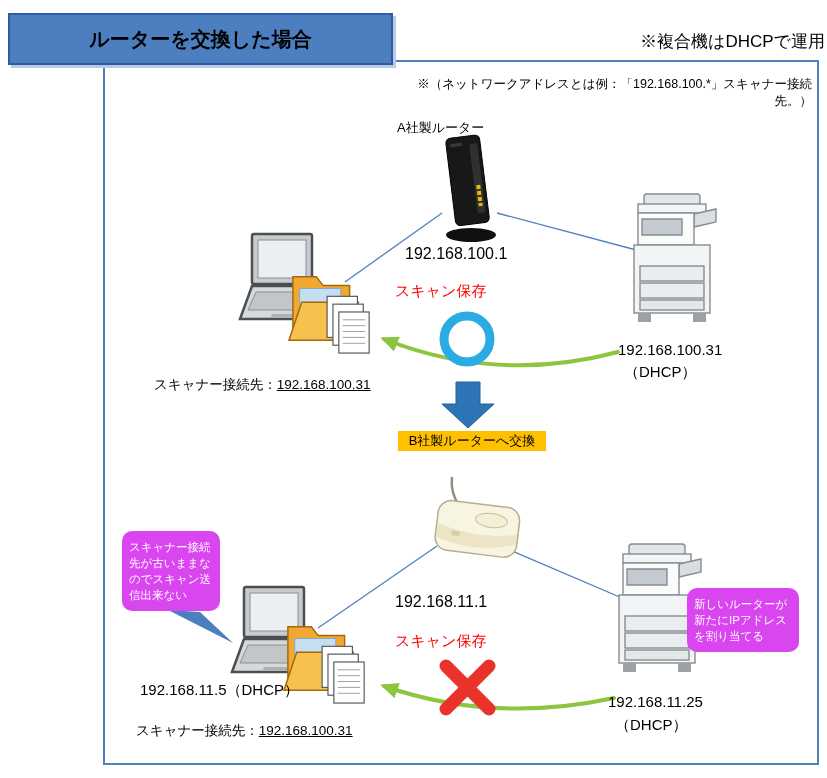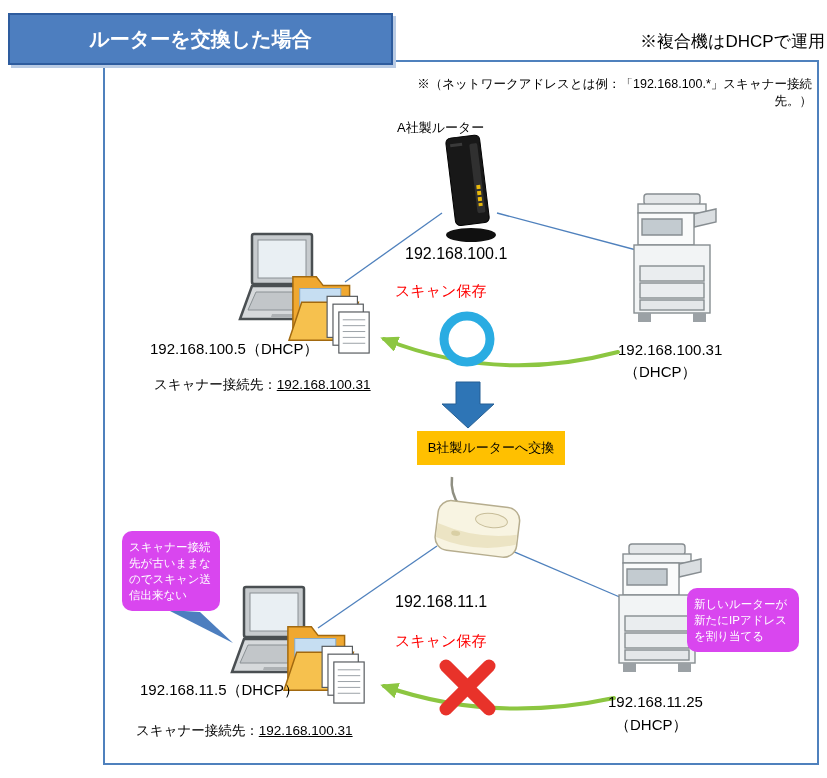--- a/index.html
+++ b/index.html
@@ -6,37 +6,37 @@
   .canvas{position:relative;width:827px;height:778px;background:#ffffff;overflow:hidden;
           font-family:"Liberation Sans", sans-serif;color:#000;}
   .abs{position:absolute;}
   .z2{z-index:2;}
   .connector-layer{position:absolute;left:0;top:0;z-index:1;}
   .main-box{position:absolute;left:103px;top:60px;width:712px;height:701px;
             border:2px solid #4F81BD;background:transparent;z-index:0;}
   .title-box{position:absolute;left:8px;top:13px;width:381px;height:48px;
              background:#4D7EBF;border:2px solid #2E5C9E;box-shadow:3px 3px 0 #b9cbe4;
              display:flex;align-items:center;justify-content:center;
-             color:#ffffff;font-size:20px;font-weight:bold;z-index:3;}
+             color:#000000;font-size:20px;font-weight:bold;z-index:3;}
   .top-note{left:640px;top:30px;font-size:17px;}
   .network-note{left:412px;top:76px;width:400px;text-align:right;font-size:12.5px;}
   .center140{width:150px;}
   .router-a-label{left:397px;top:119px;font-size:13px;}
   .router-a-icon{left:430px;top:132px;width:82px;height:112px;}
   .router-a-ip{left:405px;top:245px;font-size:16px;}
   .scan-before{left:395px;top:282px;font-size:15px;color:#FF0000;}
   .laptop-before{left:230px;top:231px;width:100px;height:98px;}
   .folder-before{left:288px;top:254px;width:88px;height:114px;}
   .pc-ip-before{left:150px;top:340px;font-size:15px;}
   .dest-before{left:154px;top:376px;font-size:13.5px;}
   .mfp-before{left:620px;top:190px;width:105px;height:145px;}
   .mfp-ip-before{left:618px;top:341px;font-size:15px;}
   .mfp-dhcp-before{left:624px;top:363px;font-size:15px;}
-  .replace-box{left:398px;top:431px;width:148px;height:34px;background:#FFC000;
-               display:flex;align-items:center;justify-content:center;font-size:13px;margin-left:19px;}
+  .replace-box{left:398px;top:431px;width:148px;height:20px;background:#FFC000;
+               display:flex;align-items:center;justify-content:center;font-size:13px;}
   .router-b-icon{left:428px;top:474px;width:100px;height:95px;}
   .router-b-ip{left:395px;top:593px;font-size:16px;}
   .scan-after{left:395px;top:632px;font-size:15px;color:#FF0000;}
   .laptop-after{left:222px;top:584px;width:100px;height:98px;}
   .folder-after{left:283px;top:604px;width:88px;height:114px;}
   .pc-ip-after{left:140px;top:681px;font-size:15px;}
   .dest-after{left:136px;top:722px;font-size:13.5px;}
   .mfp-after{left:605px;top:540px;width:105px;height:145px;}
   .mfp-ip-after{left:608px;top:693px;font-size:15px;}
   .mfp-dhcp-after{left:615px;top:716px;font-size:15px;}
@@ -133,21 +133,20 @@
       <g stroke="#9aa0a6" stroke-width="1">
         <line x1="56" y1="66" x2="79" y2="66"></line>
         <line x1="56" y1="72" x2="79" y2="72"></line>
         <line x1="56" y1="78" x2="79" y2="78"></line>
         <line x1="56" y1="84" x2="79" y2="84"></line>
         <line x1="56" y1="90" x2="79" y2="90"></line>
       </g>
     </svg>
   </div>
 
-  <div class="abs z2 pc-ip-before">192.168.100.5（DHCP）</div>
 
   <div class="abs z2 dest-before">
     <span>スキャナー接続先：</span><span class="u">192.168.100.31</span>
   </div>
 
   <div class="abs z2 icon mfp-before">
     <svg viewBox="0 0 105 145">
       <g stroke="#878d91" stroke-width="1.4" fill="#F2F4F5">
         <rect x="24" y="4" width="56" height="11" rx="3" fill="#E3E6E8"></rect>
         <rect x="18" y="14" width="68" height="9"></rect>

